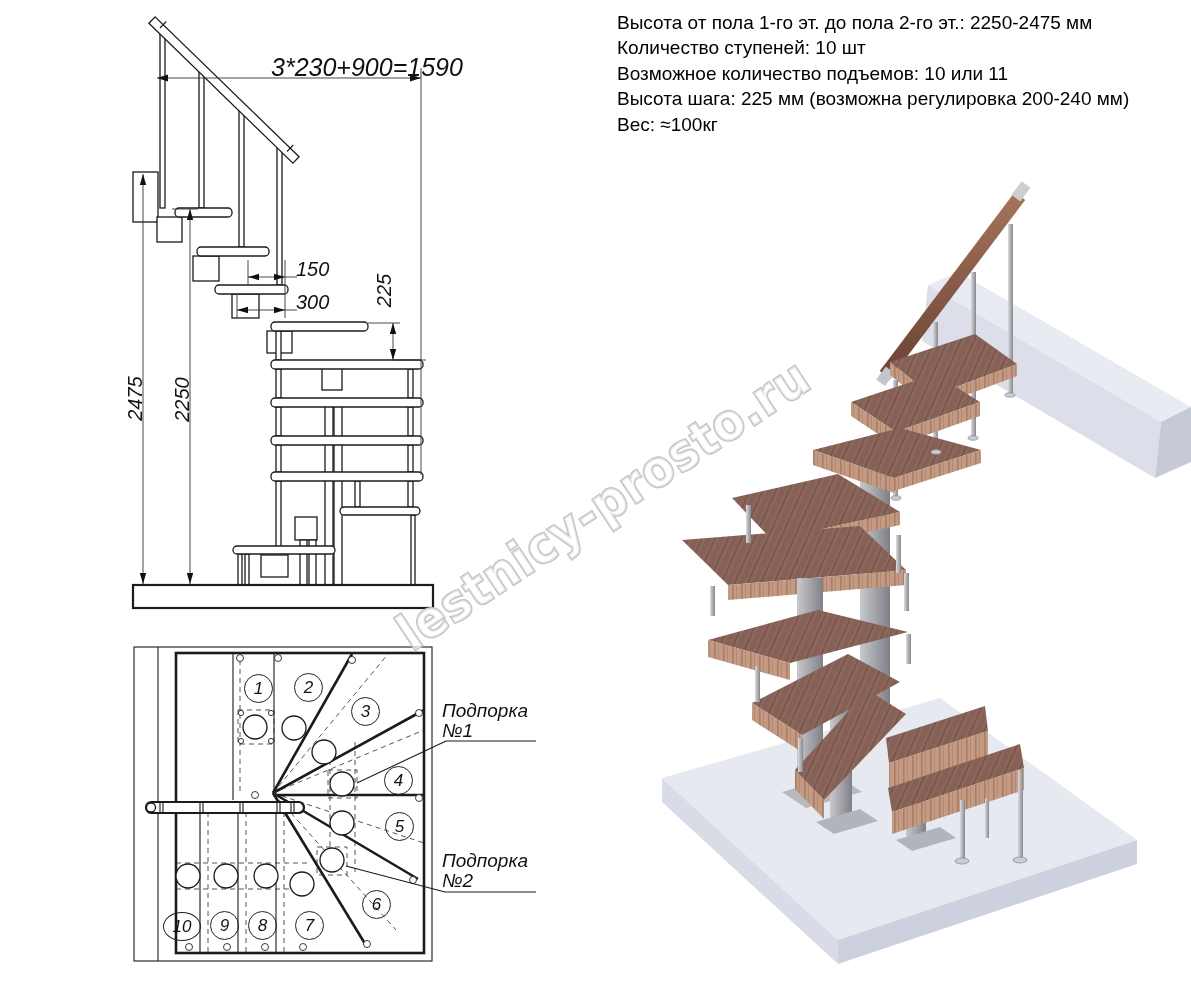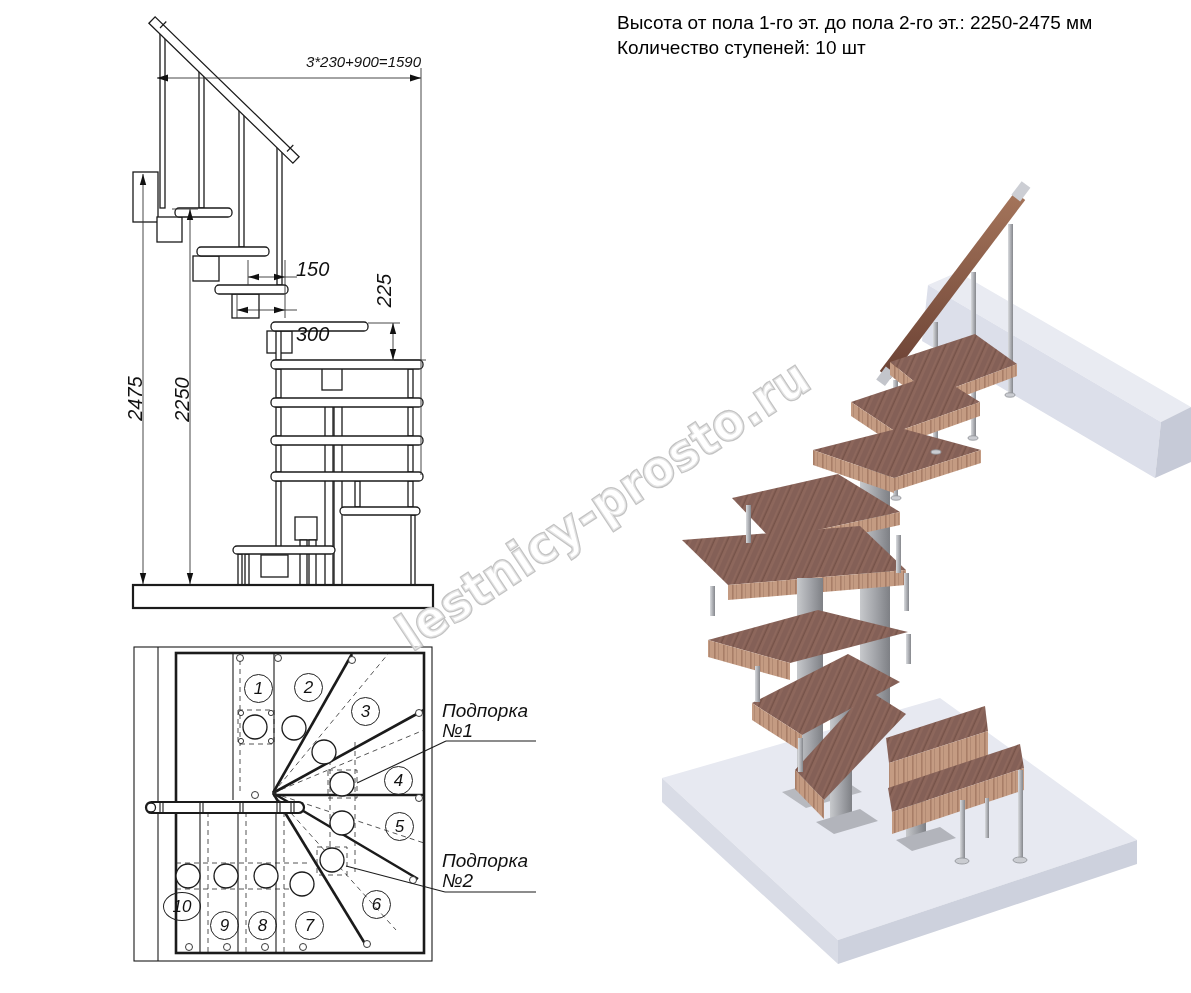--- a/index.html
+++ b/index.html
@@ -339,39 +339,42 @@
       <line class="ln" x1="445" y1="892" x2="536" y2="892"></line>
     </g>
   </g>
 
   <text x="412" y="652" transform="rotate(-33.5 412 652)" font-family="DejaVu Sans, sans-serif" font-weight="bold" font-size="50" textLength="482" lengthAdjust="spacingAndGlyphs" fill="rgba(255,255,255,0.55)" stroke="#c3c3c3" stroke-width="2.6" paint-order="stroke" style="letter-spacing:1px;">lestnicy-prosto.ru</text>
 </svg>
 
   <div class="spec-block">
     <div class="spec-line">Высота от пола 1-го эт. до пола 2-го эт.: 2250-2475 мм</div>
     <div class="spec-line">Количество ступеней: 10 шт</div>
+    <div class="spec-line">Возможное количество подъемов: 10 или 11</div>
+    <div class="spec-line">Высота шага: 225 мм (возможна регулировка 200-240 мм)</div>
+    <div class="spec-line">Вес: ≈100кг</div>
   </div>
 
-  <div class="dim" style="left:271px;top:53px;width:150px;text-align:right;font-size:15px;">3*230+900=1590</div>
+  <div class="dim" style="left:271px;top:53px;width:150px;text-align:right;font-size:25px;">3*230+900=1590</div>
   <div class="dim" style="left:296px;top:258px;">150</div>
-  <div class="dim" style="left:296px;top:291px;margin-top:32px;">300</div>
+  <div class="dim" style="left:296px;top:291px;">300</div>
   <div class="dim rot" style="left:354px;top:279px;width:60px;">225</div>
   <div class="dim rot" style="left:105px;top:387px;width:60px;">2475</div>
   <div class="dim rot" style="left:152px;top:388px;width:60px;">2250</div>
 
   <div class="step-circle" style="left:244px;top:674px;width:27px;height:27px;">1</div>
   <div class="step-circle" style="left:294px;top:673px;width:27px;height:27px;">2</div>
   <div class="step-circle" style="left:351px;top:697px;width:27px;height:27px;">3</div>
   <div class="step-circle" style="left:384px;top:766px;width:27px;height:27px;">4</div>
   <div class="step-circle" style="left:385px;top:812px;width:27px;height:27px;">5</div>
   <div class="step-circle" style="left:362px;top:890px;width:27px;height:27px;">6</div>
   <div class="step-circle" style="left:295px;top:911px;width:27px;height:27px;">7</div>
   <div class="step-circle" style="left:248px;top:911px;width:27px;height:27px;">8</div>
   <div class="step-circle" style="left:210px;top:911px;width:27px;height:27px;">9</div>
-  <div class="step-circle" style="left:163px;top:892px;width:36px;height:27px;">10</div>
+  <div class="step-circle" style="left:163px;top:912px;width:36px;height:27px;">10</div>
 
   <div class="support-label" style="left:442px;top:701px;">
     <div>Подпорка</div>
     <div>№1</div>
   </div>
   <div class="support-label" style="left:442px;top:851px;">
     <div>Подпорка</div>
     <div>№2</div>
   </div>
 

